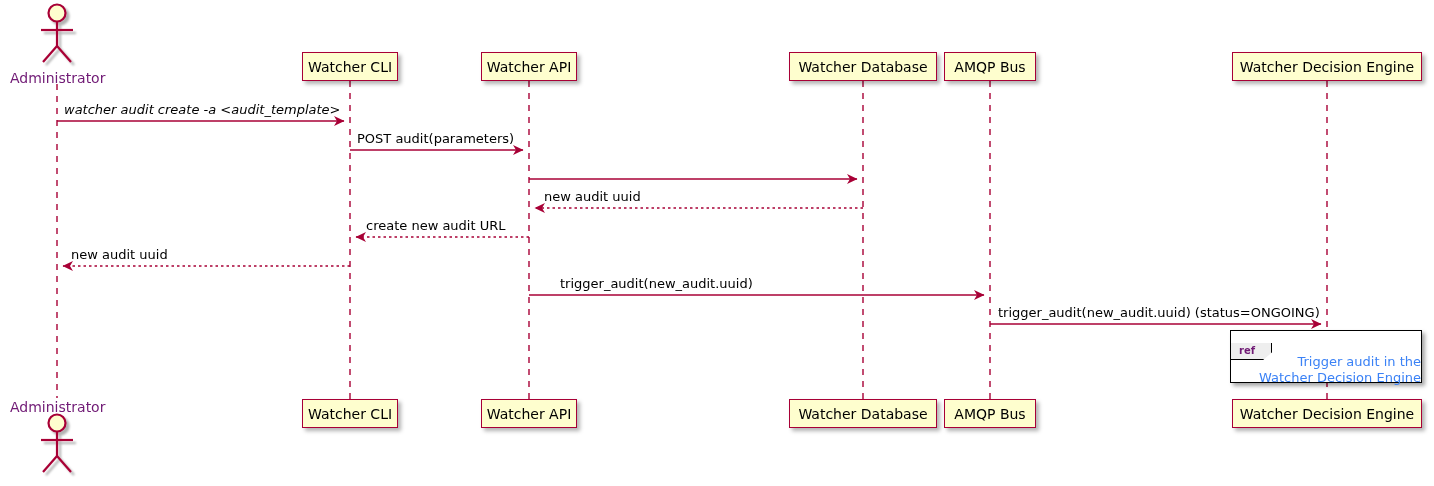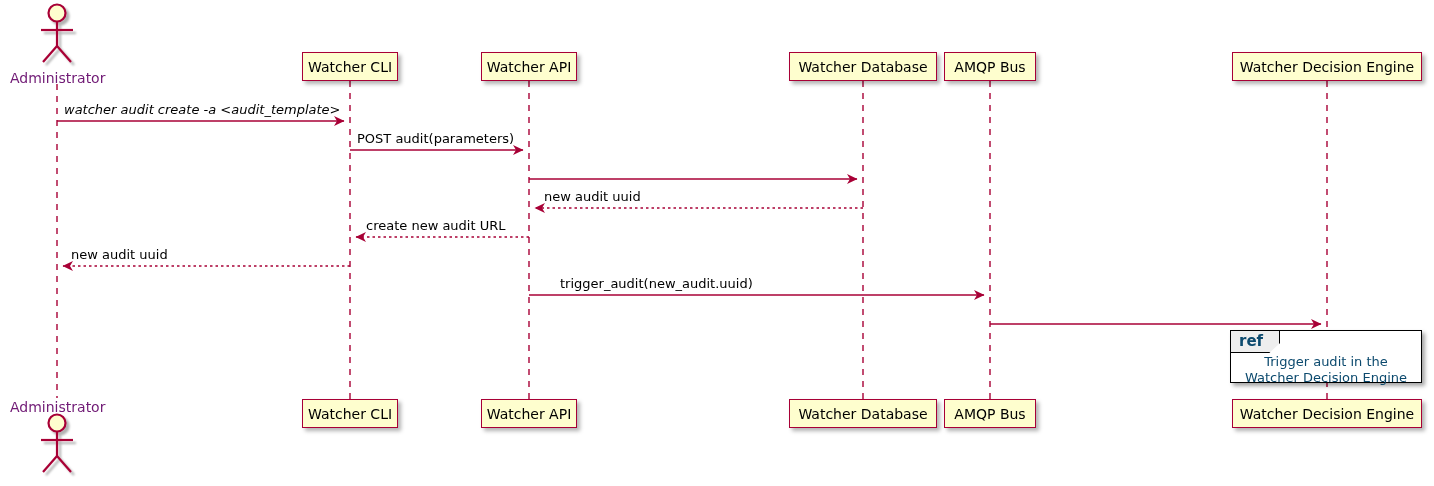--- a/index.html
+++ b/index.html
@@ -63,40 +63,40 @@
   .ref-box {
     position: absolute;
     box-sizing: border-box;
     background: #FFFFFF;
     border: 1.5px solid #000000;
     box-shadow: 3px 3px 4px rgba(0,0,0,0.35);
   }
   .ref-tab {
     position: absolute;
     left: 0;
-    top: 0;
+    top: 12px;
     box-sizing: border-box;
     background: #EEEEEE;
     border-right: 1.5px solid #000000;
     border-bottom: 1.5px solid #000000;
-    font-size: 15px;
+    font-size: 10px;
     font-weight: bold;
-    color: #0c4a6e;
+    color: #701a75;
     padding: 3px 16px 3px 8px;
     line-height: 1;
     clip-path: polygon(0 0, 100% 0, 100% 55%, 78% 100%, 0 100%);
   }
   .ref-body {
     position: absolute;
     left: 0;
     top: 23px;
     width: 100%;
-    text-align: center;
+    text-align: right;
     font-size: 13px;
-    color: #0c4a6e;
+    color: #3b82f6;
     line-height: 16px;
   }
   .ref-body div { white-space: nowrap; }
 </style>
 </head>
 <body>
 
 <div id="diagram">
 
   <svg id="svg-layer" xmlns="http://www.w3.org/2000/svg" viewBox="0 0 1434 486">
@@ -183,20 +183,21 @@
 
   <div class="actor-label" style="left:10px; top:71px;">Administrator</div>
   <div class="actor-label" style="left:10px; top:400px;">Administrator</div>
 
   <div class="msg-label" style="left:64px;  top:103px;font-style:italic;">watcher audit create -a &lt;audit_template&gt;</div>
   <div class="msg-label" style="left:357px; top:132px;text-align:center;">POST audit(parameters)</div>
   <div class="msg-label" style="left:544px; top:190px;">new audit uuid</div>
   <div class="msg-label" style="left:366px; top:219px;">create new audit URL</div>
   <div class="msg-label" style="left:71px;  top:248px;">new audit uuid</div>
   <div class="msg-label" style="left:560px; top:277px;">trigger_audit(new_audit.uuid)</div>
+  <div class="msg-label" style="left:998px; top:306px;">trigger_audit(new_audit.uuid) (status=ONGOING)</div>
 
   <div class="ref-box" style="left:1230px; top:330px; width:192px; height:53px;">
     <div class="ref-tab">ref</div>
     <div class="ref-body">
       <div>Trigger audit in the</div>
       <div>Watcher Decision Engine</div>
     </div>
   </div>
 
 </div>

